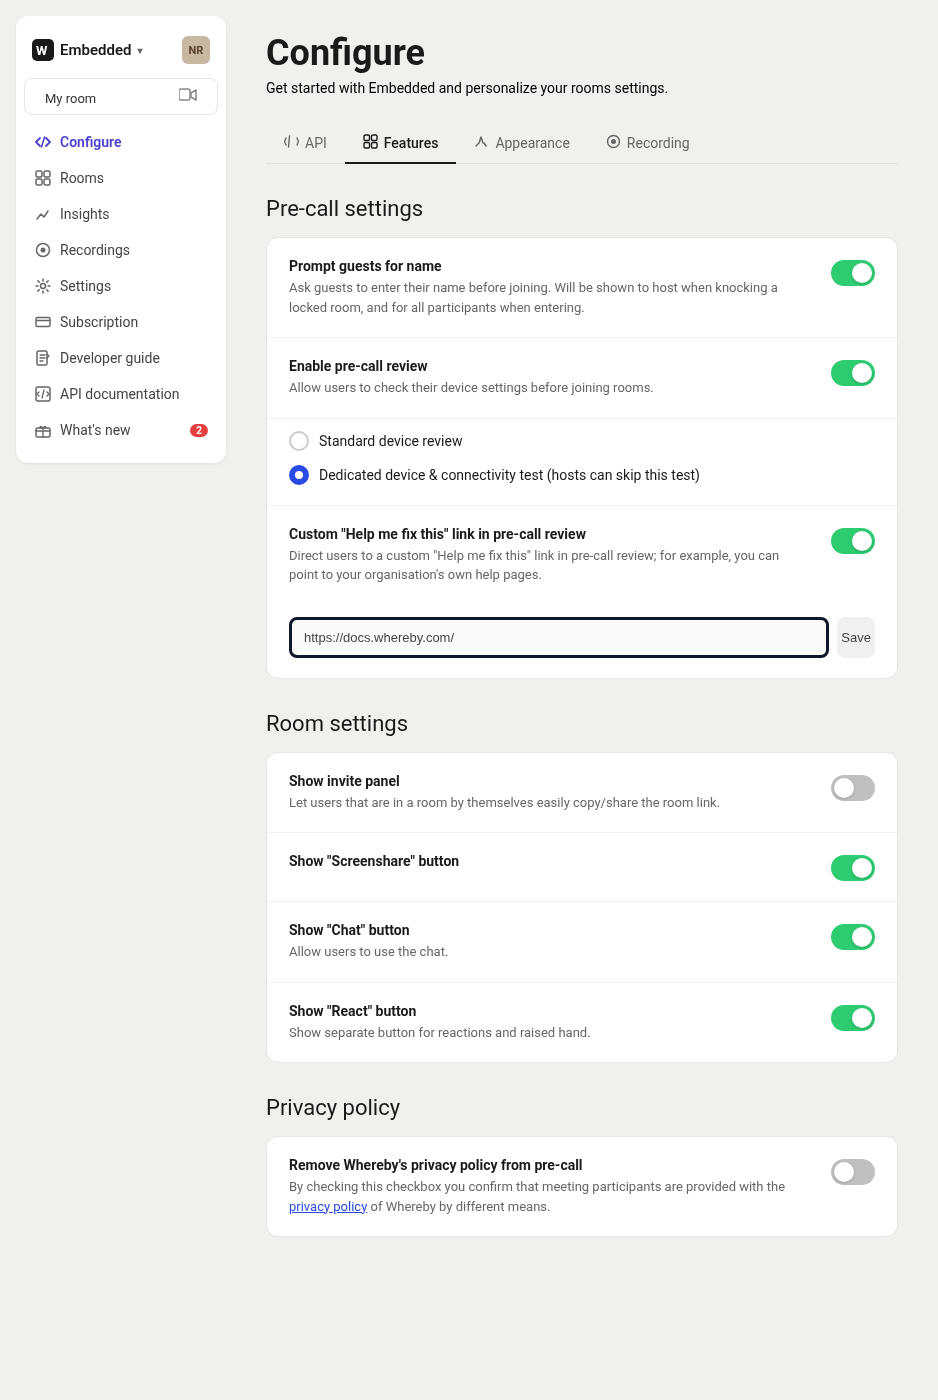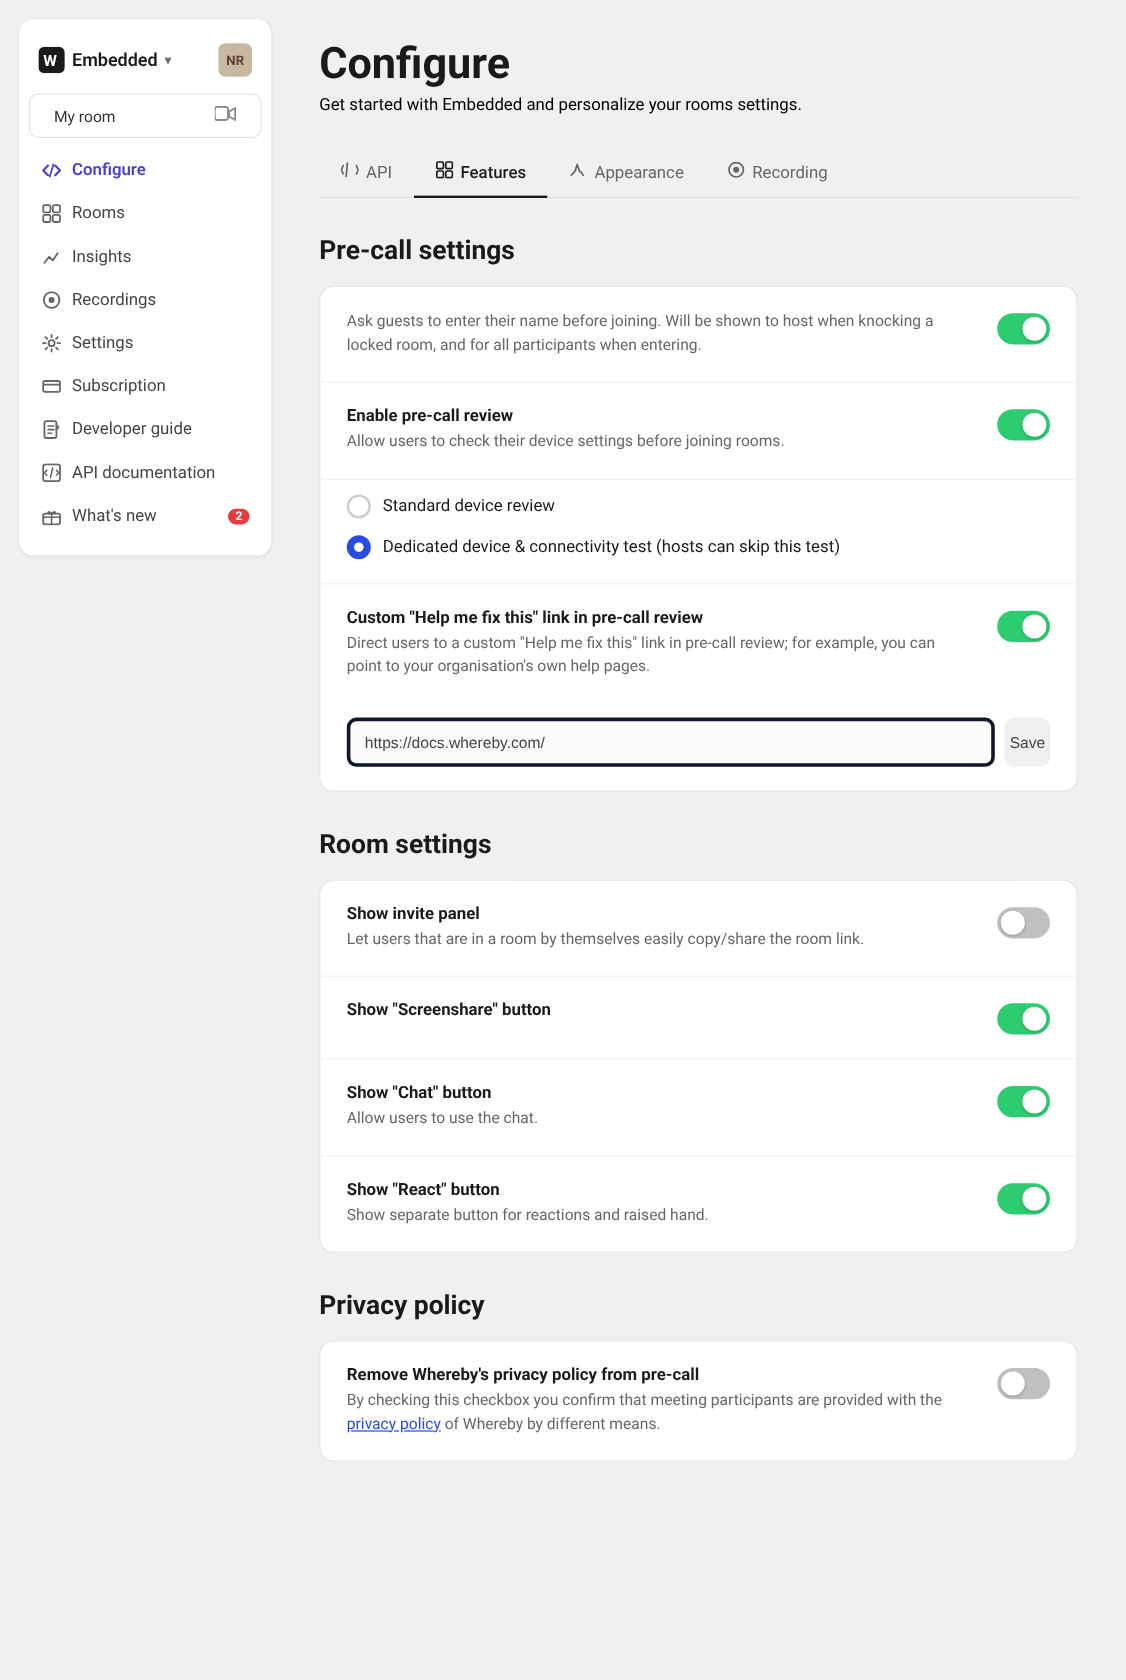--- a/index.html
+++ b/index.html
@@ -162,21 +162,21 @@
 
     .tab.active {
       color: #1a1a1a;
       border-bottom: 2px solid #1a1a1a;
       font-weight: 500;
     }
 
     
     .section-title {
       font-size: 22px;
-      font-weight: 700;
+      font-weight: 400;
       color: #1a1a1a;
       margin-bottom: 16px;
     }
 
     
     .card {
       background: #ffffff;
       border-radius: 12px;
       border: 1px solid #e5e5e5;
       margin-bottom: 32px;
@@ -505,20 +505,21 @@
     </div>
   </div>
 
   <h2 class="section-title">Pre-call settings</h2>
 
   <div class="card">
 
 
     <div class="card-row">
       <div class="card-row-content">
+        <div class="card-row-title">Prompt guests for name</div>
         <div class="card-row-desc">Ask guests to enter their name before joining. Will be shown to host when knocking a locked room, and for all participants when entering.</div>
       </div>
       <label class="toggle on">
         <input type="checkbox" checked="" style="">
         <span class="toggle-slider"></span>
       </label>
     </div>
 
     <div class="card-row">
       <div class="card-row-content">

